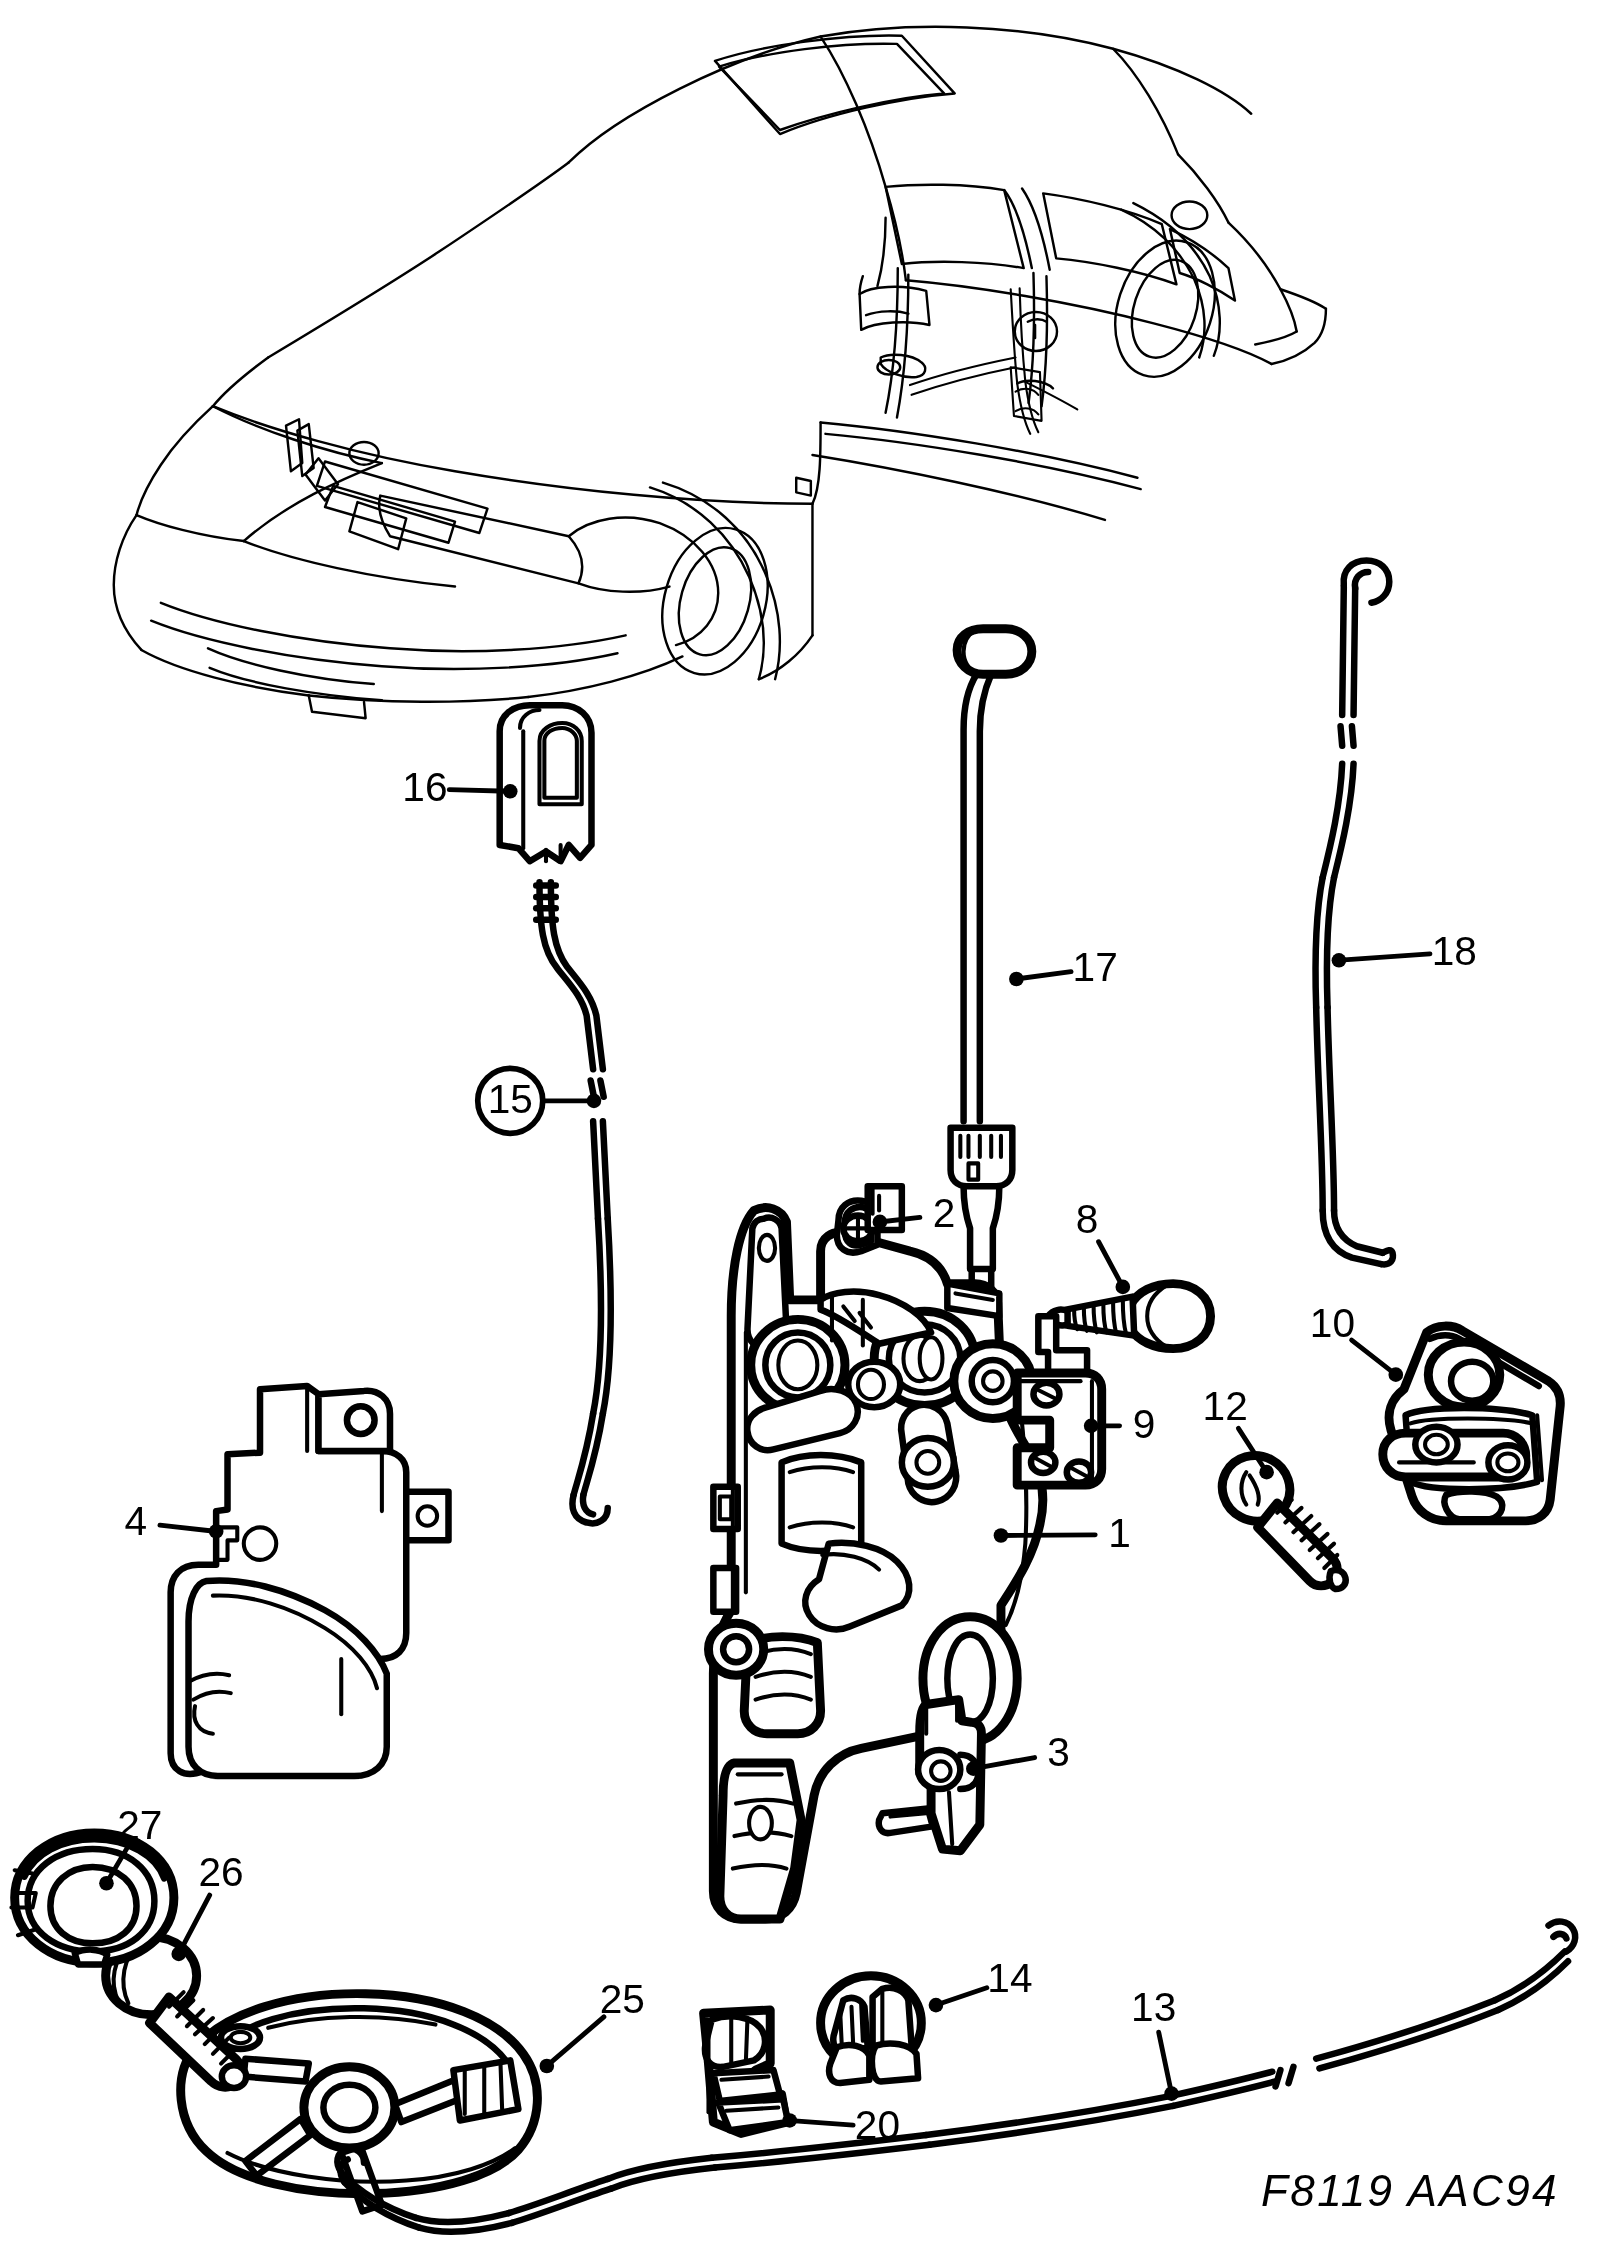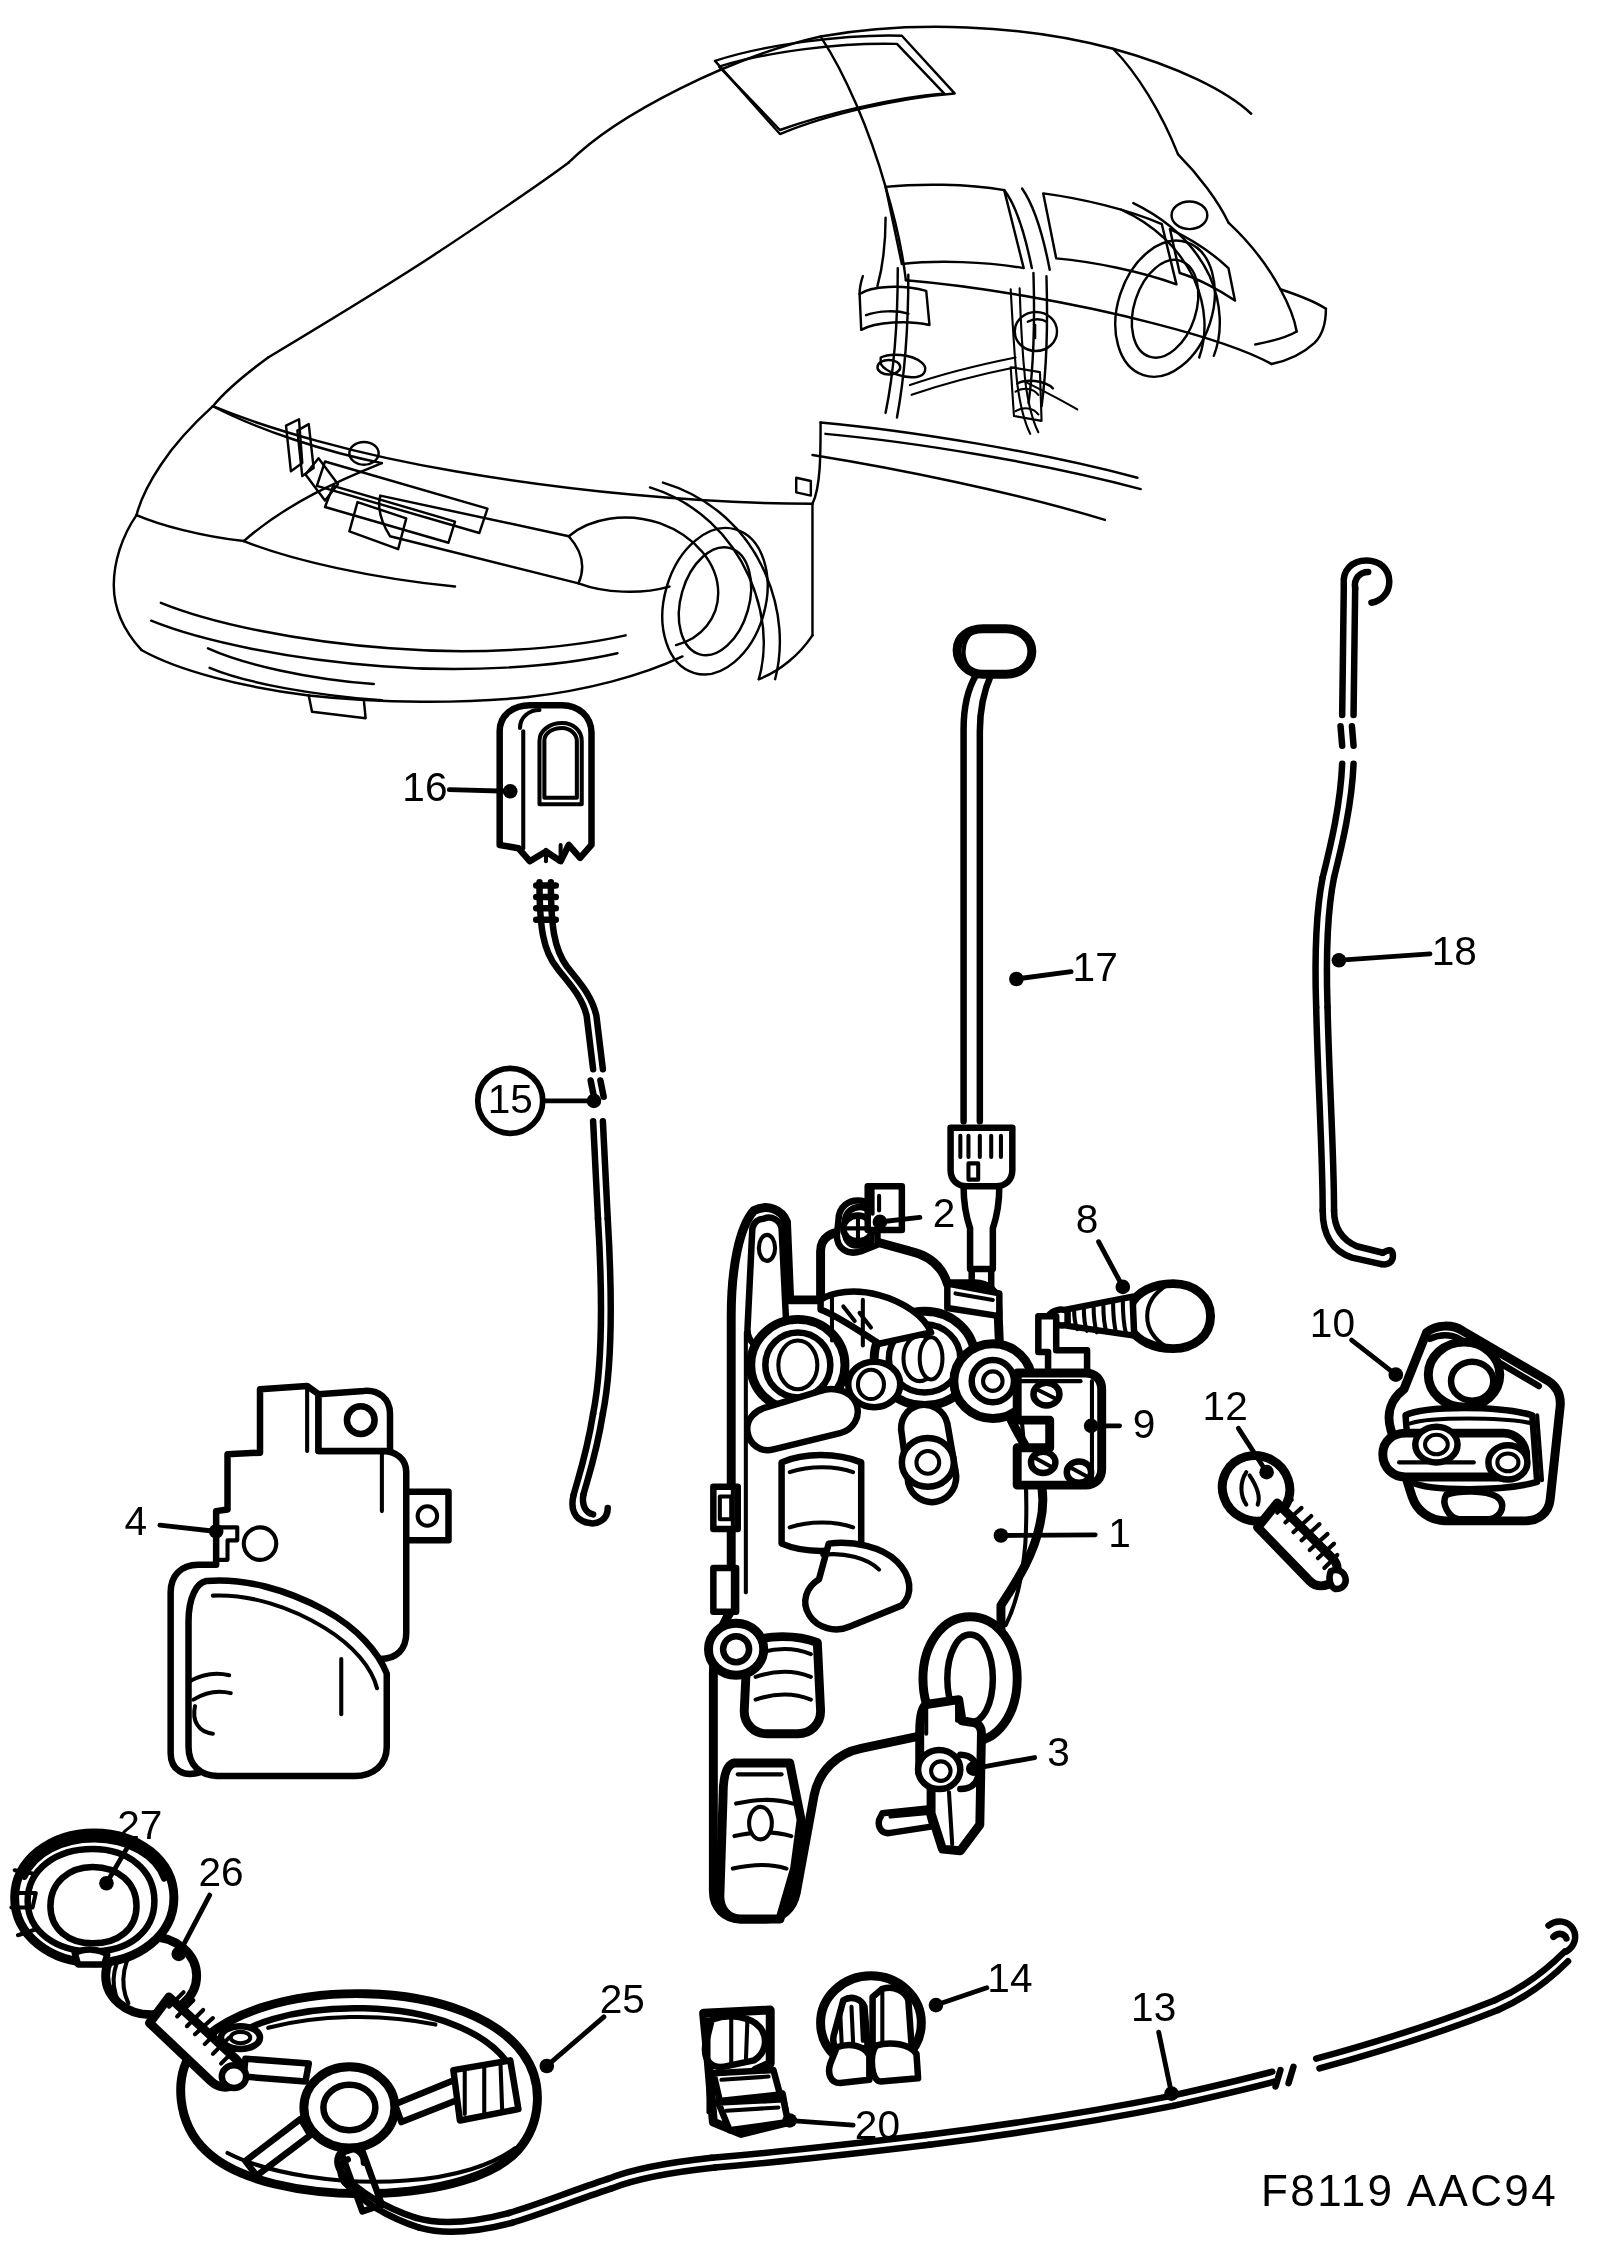--- a/index.html
+++ b/index.html
@@ -687,16 +687,16 @@
           <text x="272" y="2308" text-anchor="middle" class="callout-text">26</text>
         </g>
         <g>
           <line x1="156.83790665479458" y1="2273.8865008332778" x2="132.0108062230137" y2="2316.2742332777816" stroke="#000000" stroke-width="6" stroke-linecap="round"></line>
           <circle cx="131" cy="2318" r="9" fill="#000000"></circle>
           <text x="172" y="2250" text-anchor="middle" class="callout-text">27</text>
         </g>
       </g>
   </svg>
 
-  <div class="figcode" style="left:1261px;top:2166px;">F8119 AAC94</div>
+  <div class="figcode" style="left:1261px;top:2166px;font-style:italic;">F8119 AAC94</div>
 
 </div>
 
 
 </body></html>

